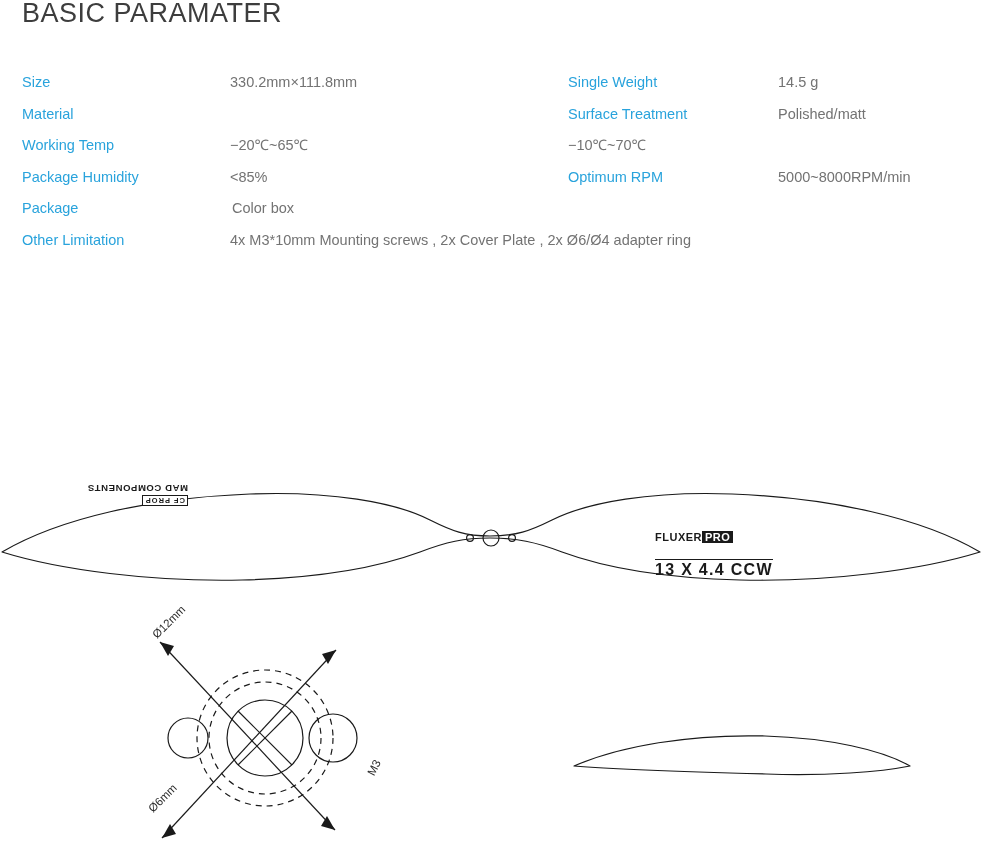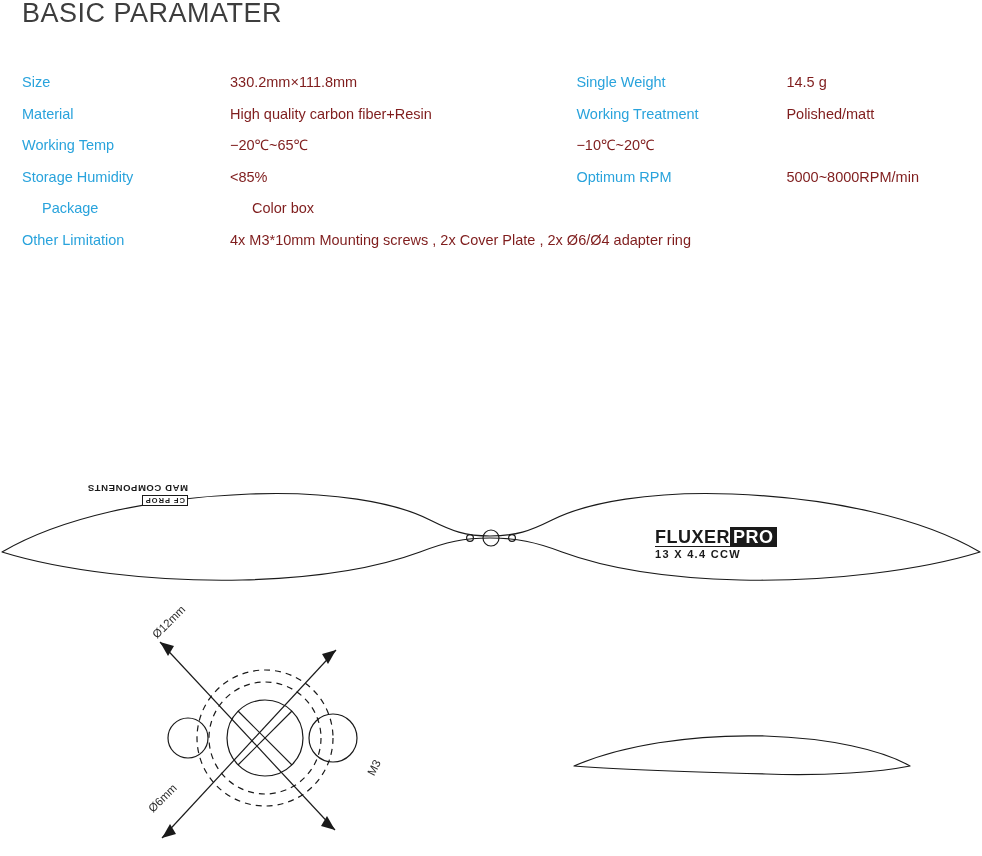--- a/index.html
+++ b/index.html
@@ -39,35 +39,35 @@
   .spec-row {
     display: flex;
     width: 100%;
     margin-bottom: 11.5px;
   }
   .spec-cell {
     display: flex;
     align-items: center;
   }
   .spec-cell.left  { width: 546px; }
-  .spec-cell.right { width: 394px; margin-left: 20px; }
+  .spec-cell.right { width: 394px; }
   .spec-cell.full  { width: 940px; }
   .spec-label {
     color: #29a3dc;
     font-size: 14.5px;
     line-height: 20px;
     width: 208px;
     flex: 0 0 208px;
   }
   .spec-cell.right .spec-label {
     width: 210px;
     flex: 0 0 210px;
   }
   .spec-value {
-    color: #7f1d1d;
+    color: #737373;
     font-size: 14.5px;
     line-height: 20px;
   }
   
   .drawing {
     position: absolute;
   }
   #prop-top { left: 0px; top: 470px; }
   #hub-detail { left: 120px; top: 620px; }
   #blade-side { left: 560px; top: 710px; }
@@ -98,41 +98,41 @@
     color: #1a1a1a;
     font-weight: 700;
     white-space: nowrap;
   }
   .brand-right {
     left: 655px;
     top: 530px;
     text-align: left;
   }
   .fluxer-line {
-    font-size: 18px;
+    font-size: 11px;
     font-weight: 700;
     letter-spacing: 0.5px;
     color: #1a1a1a;
     line-height: 15px;
     white-space: nowrap;
   }
   .pro-badge {
     background: #1a1a1a;
     color: #ffffff;
     padding: 0 3px;
     letter-spacing: 0.5px;
   }
   .size-line {
-    font-size: 11px;
+    font-size: 16px;
     font-weight: 700;
     letter-spacing: 1.3px;
     color: #1a1a1a;
     border-top: 1.5px solid #1a1a1a;
     padding-top: 1px;
-    margin-top: 1px;
+    margin-top: 14px;
     white-space: nowrap;
   }
   .dim-label {
     position: absolute;
     font-size: 11.5px;
     color: #2b2b2b;
     white-space: nowrap;
   }
   #lbl-d12 { left: 150px; top: 632px; transform: rotate(-45deg); transform-origin: left top; }
   #lbl-d6  { left: 146px; top: 806px; transform: rotate(-45deg); transform-origin: left top; }
@@ -154,41 +154,40 @@
       </div>
       <div class="spec-cell right">
         <div class="spec-label">Single Weight</div>
         <div class="spec-value">14.5 g</div>
       </div>
     </div>
 
     <div class="spec-row">
       <div class="spec-cell left">
         <div class="spec-label">Material</div>
-        <div class="spec-value">High quality carbon fiber+Resin</div>
-      </div>
-      <div class="spec-cell right">
-        <div class="spec-label">Working Treatment</div>
+      </div>
+      <div class="spec-cell right">
+        <div class="spec-label">Surface Treatment</div>
         <div class="spec-value">Polished/matt</div>
       </div>
     </div>
 
     <div class="spec-row">
       <div class="spec-cell left">
         <div class="spec-label">Working Temp</div>
         <div class="spec-value">−20℃~65℃</div>
       </div>
       <div class="spec-cell right">
-        <div class="spec-value">−10℃~20℃</div>
-      </div>
-    </div>
-
-    <div class="spec-row">
-      <div class="spec-cell left">
-        <div class="spec-label">Storage Humidity</div>
+        <div class="spec-value">−10℃~70℃</div>
+      </div>
+    </div>
+
+    <div class="spec-row">
+      <div class="spec-cell left">
+        <div class="spec-label">Package Humidity</div>
         <div class="spec-value">&lt;85%</div>
       </div>
       <div class="spec-cell right">
         <div class="spec-label">Optimum RPM</div>
         <div class="spec-value">5000~8000RPM/min</div>
       </div>
     </div>
 
     <div class="spec-row">
       <div class="spec-cell right">

